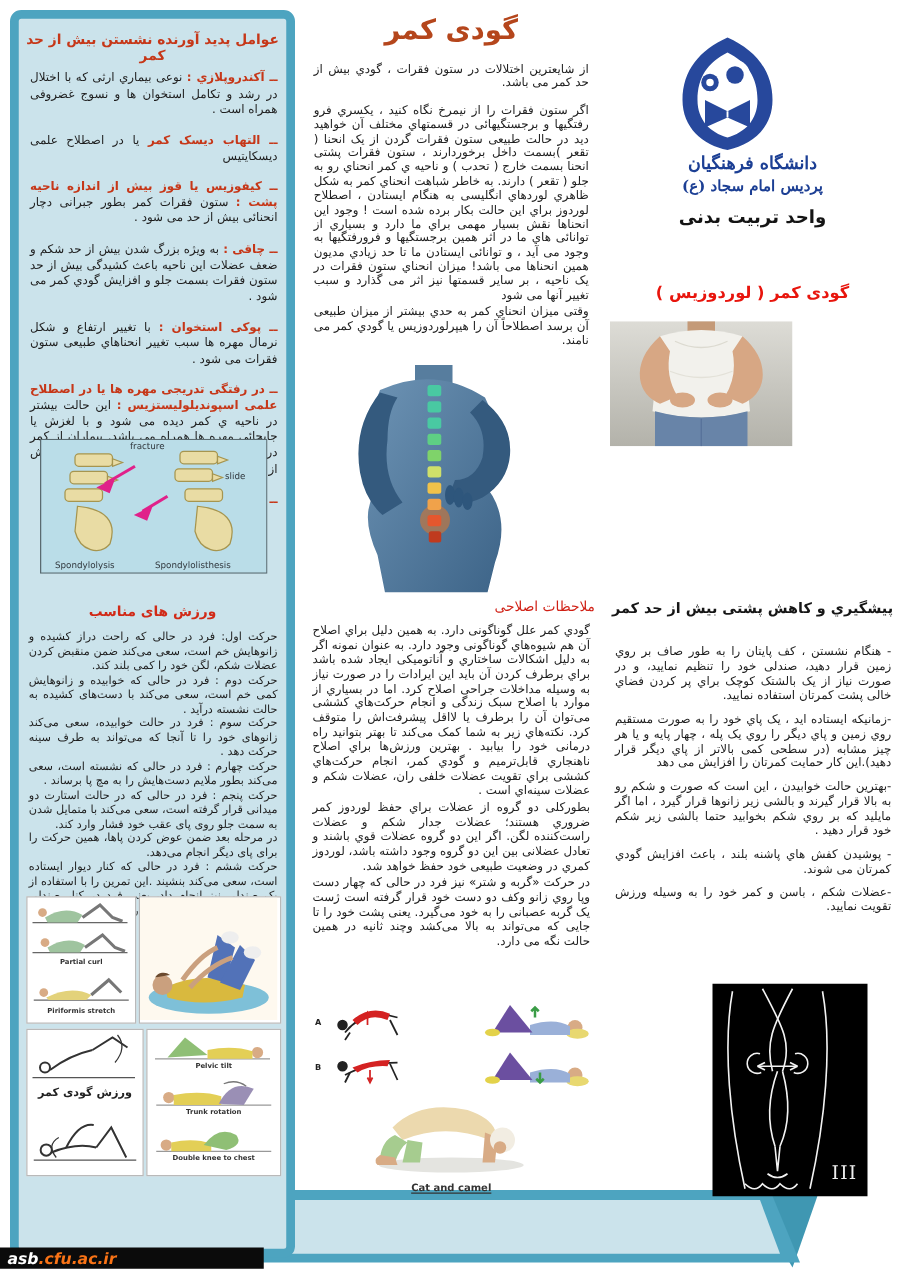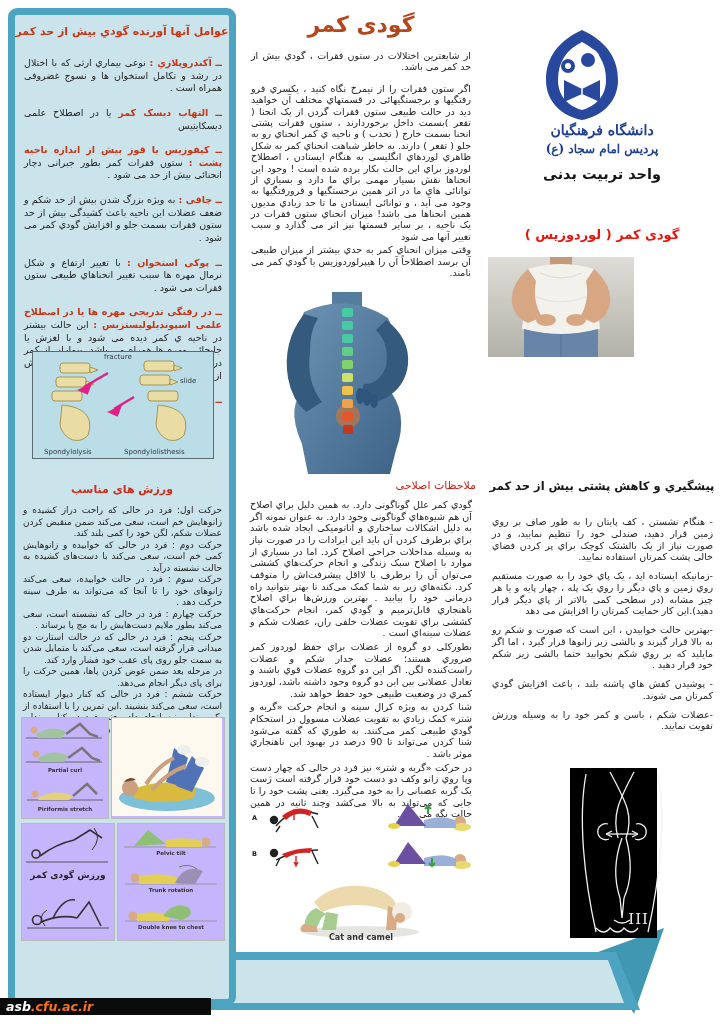--- a/index.html
+++ b/index.html
@@ -14,21 +14,21 @@
       background:#cbe3eb;border:7px solid #4da4c0;border-radius:9px;}
   .lp-title{position:absolute;top:10px;left:0;right:0;font-size:11px;font-weight:bold;
       color:#c63718;text-align:center;}
   .lp-factors{position:absolute;top:42px;left:9px;right:7px;font-size:9.5px;line-height:1.33;color:#1e1e1e;}
   .lp-factors p{margin:0 0 12px 0;}
   .lp-factors .lead{color:#c63718;font-weight:bold;}
   .lp-extitle{position:absolute;top:468px;left:0;right:0;font-size:11px;font-weight:bold;
       color:#d12a17;text-align:center;}
   .lp-steps{position:absolute;top:490px;left:8px;right:7px;font-size:9px;line-height:1.28;color:#1e1e1e;}
   .lp-steps p{margin:0;}
-  .figbox{position:absolute;background:#c4b5fd;border:1px solid #b9b9b9;}
+  .figbox{position:absolute;background:#ffffff;border:1px solid #b9b9b9;}
   .cap-en{position:absolute;direction:ltr;font-size:5.5px;font-weight:bold;color:#333;
       text-align:center;left:0;right:0;}
   .cap-en2{position:absolute;direction:ltr;font-size:7px;color:#30373d;text-align:center;}
   .cap-fa-big{position:absolute;direction:rtl;font-size:9px;font-weight:bold;color:#222;
       text-align:center;left:0;right:0;}
 
   
   .mid{position:absolute;left:246px;top:0;width:230px;}
   .m-title{position:absolute;top:12px;left:0;right:0;text-align:center;
       font-size:22px;font-weight:bold;color:#b5461c;}
@@ -72,21 +72,21 @@
 
 <div class="page">
 
   <svg class="band-svg abs" width="724" height="106" viewBox="0 0 724 106">
     <polygon points="598,34 664,10 634,96" fill="#3f97b2"></polygon>
     <polygon points="8,34 616,34 640,92 8,92" fill="#4da4c0"></polygon>
     <polygon points="8,42 608,42 624,85 8,85" fill="#cbe3eb"></polygon>
   </svg>
 
   <div class="left-panel col-layer">
-    <div class="lp-title fa">عوامل  آنها آورنده گودي بیش از حد کمر</div>
+    <div class="lp-title fa">عوامل  پدید آورنده نشستن بیش از حد کمر</div>
 
     <div class="lp-factors fa just">
       <p><span class="lead">ــ آکندروپلازي :</span><span> نوعی بیماري ارثی که با اختلال در رشد و تکامل استخوان ها و نسوج غضروفی همراه است .</span></p>
       <p><span class="lead">ــ التهاب دیسک کمر</span><span> یا در اصطلاح علمی دیسکایتیس</span></p>
       <p><span class="lead">ــ کیفوزیس یا قوز بیش از اندازه ناحیه پشت :</span><span> ستون فقرات کمر بطور جبرانی دچار انحنائی بیش از حد می شود .</span></p>
       <p><span class="lead">ــ چاقی :</span><span> به ویژه بزرگ شدن بیش از حد شکم و ضعف عضلات این ناحیه باعث کشیدگی بیش از حد ستون فقرات بسمت جلو و افزایش گودي کمر می شود .</span></p>
       <p><span class="lead">ــ پوکی استخوان :</span><span> با تغییر ارتفاع و شکل نرمال مهره ها سبب تغییر انحناهاي طبیعی ستون فقرات می شود .</span></p>
       <p><span class="lead">ــ در رفتگی تدریجی مهره ها یا در اصطلاح علمی اسپوندیلولیستزیس :</span><span> این حالت بیشتر در ناحیه ي کمر دیده می شود و با لغزش یا جابجائی مهره ها همراه می باشد. بیماران از کمر درد ، احساس جدا شدگی و لقی کمر ، گودي بیش از حد کمر و برجستگی باسن شکایت دارند .</span></p>
       <p><span class="lead">ــ ضعف عضلات شکمی</span><span> در اثر عوامل مختلف</span></p>
     </div>
@@ -270,21 +270,20 @@
         <ellipse cx="99" cy="106" rx="4" ry="8"></ellipse>
         <ellipse cx="106" cy="109" rx="4" ry="7"></ellipse>
       </g>
     </svg>
 
     <div class="m-ctitle fa">ملاحظات اصلاحی</div>
 
     <div class="m-body2 fa just">
       <p>گودي کمر  علل گوناگونی دارد. به همین دلیل براي اصلاح آن هم شیوه‌هاي گوناگونی وجود دارد. به عنوان نمونه اگر به دلیل اشکالات ساختاري و آناتومیکی ایجاد شده باشد براي برطرف کردن آن باید این ایرادات را در صورت نیاز به وسیله مداخلات جراحی اصلاح کرد. اما در بسیاري از موارد با اصلاح سبک زندگی و انجام حرکت‌هاي کششی می‌توان آن را برطرف یا لااقل پیشرفت‌اش را متوقف کرد. نکته‌هاي زیر به شما کمک می‌کند تا بهتر بتوانید راه درمانی خود را بیابید . بهترین ورزش‌ها براي اصلاح ناهنجاري قابل‌ترمیم و گودي کمر، انجام حرکت‌هاي کششی براي تقویت عضلات خلفی ران، عضلات شکم و عضلات سینه‌اي است .</p>
       <p>بطورکلی دو گروه از عضلات براي حفظ لوردوز کمر ضروري هستند؛ عضلات جدار شکم و عضلات راست‌کننده لگن. اگر این دو گروه عضلات قوي باشند و تعادل عضلانی بین این دو گروه وجود داشته باشد، لوردوز کمري در وضعیت طبیعی خود حفظ خواهد شد.</p>
-      <p>شنا کردن به ویژه کرال سینه و انجام حرکت «گربه و شتر» کمک زیادي به تقویت عضلات مسوول در استحکام گودي طبیعی کمر می‌کنند. به طوري که گفته می‌شود شنا کردن می‌تواند تا 90 درصد در بهبود این ناهنجاري موثر باشد .</p>
       <p>در حرکت «گربه و شتر» نیز فرد در حالی که چهار دست وپا روي زانو وکف دو دست خود قرار گرفته است ژست یک گربه عصبانی را به خود می‌گیرد. یعنی پشت خود را تا جایی که می‌تواند به بالا می‌کشد وچند ثانیه در همین حالت نگه می دارد.</p>
     </div>
 
     <div class="abs" style="top:798px;left:16px;width:74px;height:70px;">
       <svg width="74" height="70" viewBox="0 0 74 70">
         <g stroke="#222" stroke-width="1.4" fill="none">
           <path d="M14,28 Q30,8 56,16"></path>
           <line x1="18" y1="28" x2="14" y2="34"></line>
             <line x1="50" y1="18" x2="56" y2="30"></line>
           <circle cx="12" cy="22" r="3.5" fill="#222"></circle>
@@ -327,21 +326,21 @@
       <svg width="130" height="72" viewBox="0 0 130 72">
         <ellipse cx="65" cy="64" rx="58" ry="6" fill="#e4e4e0"></ellipse>
         <path d="M18,34 Q40,12 78,20 Q96,26 100,36 L96,44 Q60,30 26,44 Z" fill="#ecd9ae"></path>
         <path d="M20,40 Q10,44 8,58 L20,62 Q24,50 30,46 Z" fill="#a6cc8f"></path>
         <path d="M30,44 L26,62 L40,62 L42,46 Z" fill="#a6cc8f"></path>
         <path d="M8,56 Q2,60 6,64 L22,64 L20,58 Z" fill="#d8ab85"></path>
         <path d="M92,38 L90,62 L100,62 L102,42 Z" fill="#d8ab85"></path>
         <circle cx="106" cy="44" r="10" fill="#f2ede2"></circle>
         <circle cx="104" cy="50" r="5" fill="#d8ab85"></circle>
       </svg>
-      <span class="catcap" style="top:65px;">Cat and camel</span>
+      <span class="catcap" style="top:78px;text-decoration:underline;">Cat and camel</span>
     </div>
   </div>
 
   <div class="right col-layer">
 
     <svg class="abs" style="top:28px;left:44px;" width="104" height="94" viewBox="0 0 104 94">
       <path fill="#27489c" fill-rule="evenodd" d="M52,2 C30,12 16,28 16,52 C16,74 32,88 52,92 C72,88 88,74 88,52 C88,28 74,12 52,2 Z
                M52,14 C36,22 28,34 28,52 C28,68 38,78 52,82 C66,78 76,68 76,52 C76,34 68,22 52,14 Z"></path>
       <circle cx="58" cy="32" r="12" fill="#ffffff"></circle>
       <circle cx="58" cy="32" r="7" fill="#27489c"></circle>
@@ -379,21 +378,21 @@
     <div class="r-ptitle">پیشگیري و کاهش پشتی بیش از حد کمر</div>
 
     <div class="r-tips fa just">
       <p>- هنگام نشستن ، کف پایتان را به طور صاف بر روي زمین قرار دهید، صندلی خود را تنظیم نمایید، و در صورت نیاز از یک بالشتک کوچک براي پر کردن فضاي خالی پشت کمرتان استفاده نمایید.</p>
       <p>-زمانیکه ایستاده اید ، یک پاي خود را به صورت مستقیم روي زمین و پاي دیگر را روي یک پله ، چهار پایه و یا هر چیز مشابه (در سطحی کمی بالاتر از پاي دیگر قرار دهید).این کار حمایت کمرتان را افزایش می دهد</p>
       <p>-بهترین حالت خوابیدن ، این است که صورت و شکم رو به بالا قرار گیرند و بالشی زیر زانوها قرار گیرد ، اما اگر مایلید که بر روي شکم بخوابید حتما بالشی زیر شکم خود قرار دهید .</p>
       <p>- پوشیدن کفش هاي پاشنه بلند ، باعث افزایش گودي کمرتان می شوند.</p>
       <p>-عضلات شکم ، باسن و کمر خود را به وسیله ورزش تقویت نمایید.</p>
     </div>
 
-    <div class="abs" style="top:768px;left:84px;width:87px;height:170px;background:#000;">
+    <div class="abs" style="top:787px;left:84px;width:124px;height:170px;background:#000;">
       <svg width="104" height="170" viewBox="0 0 104 170">
         <g stroke="#f2f2f2" stroke-width="1.3" fill="none">
           <path d="M16,6 C8,50 14,110 26,164"></path>
           <path d="M88,6 C96,50 90,110 78,164"></path>
           <path d="M40,4 C56,34 64,48 56,70"></path>
           <path d="M64,4 C48,34 42,48 48,70"></path>
           <path d="M52,70 C44,92 44,112 50,130"></path>
           <path d="M56,70 C62,92 62,112 54,130"></path>
           <path d="M50,130 L52,150 L54,130"></path>
           <path d="M38,56 a8,8 0 1 0 1,15"></path>

